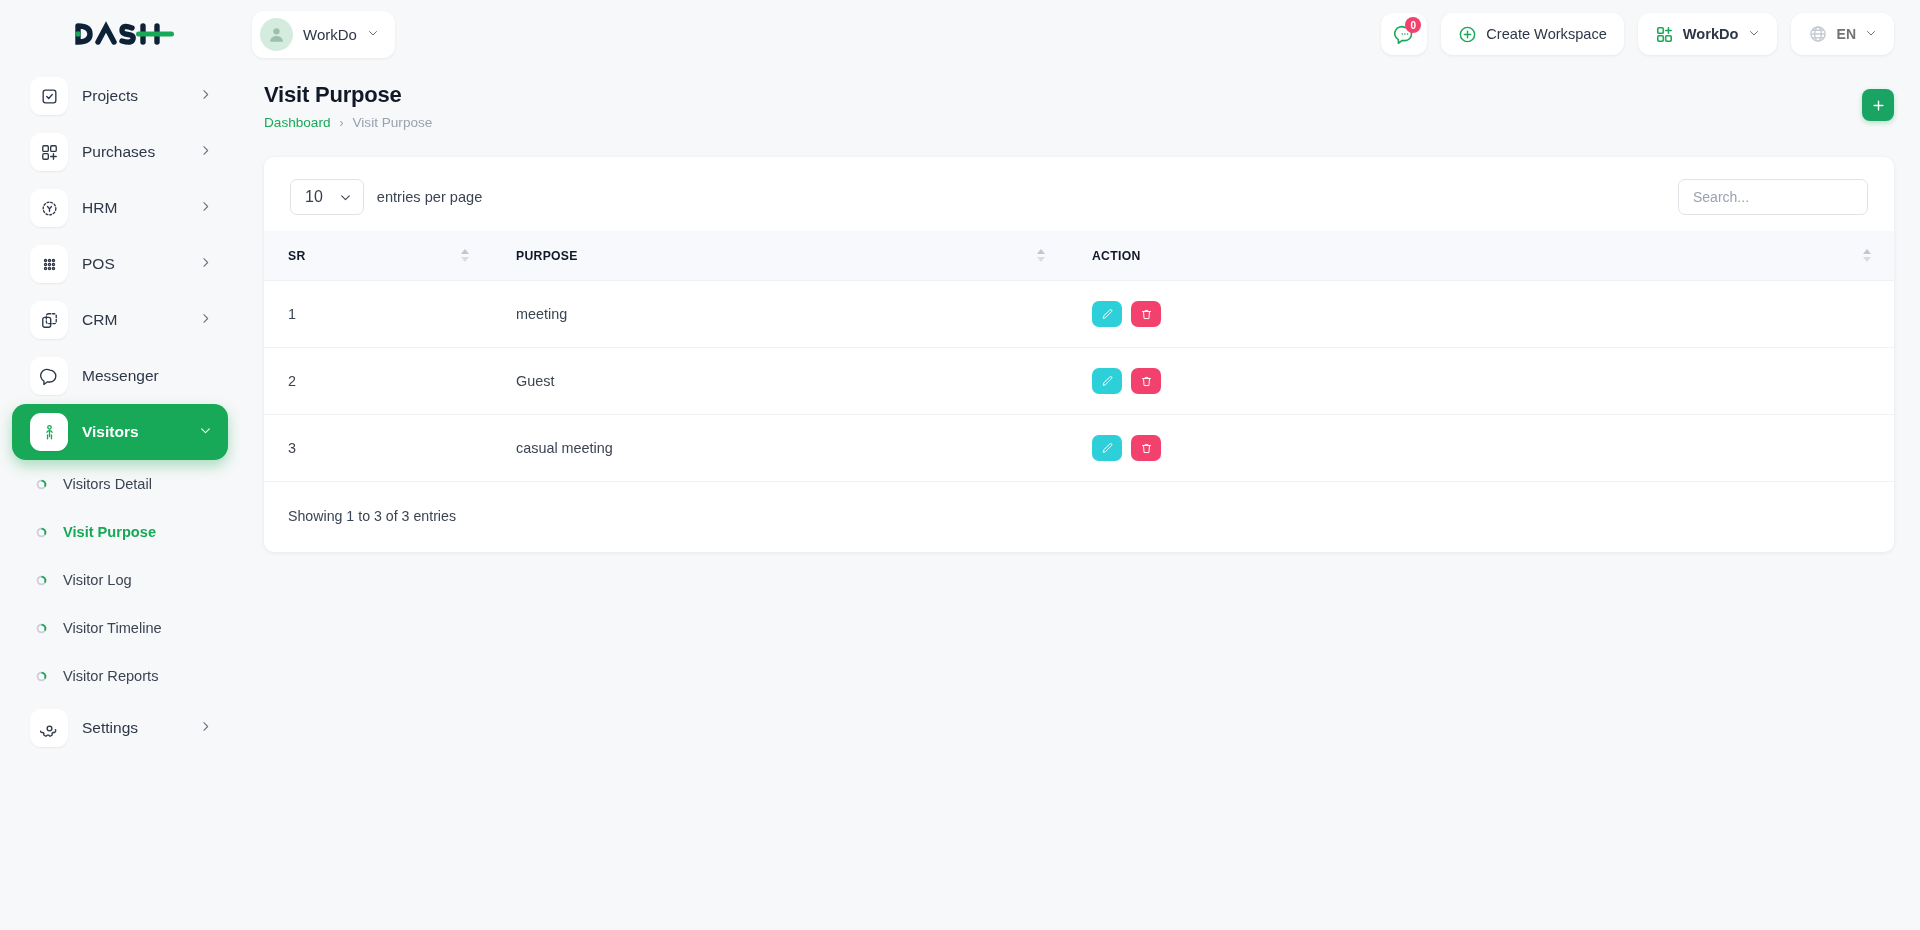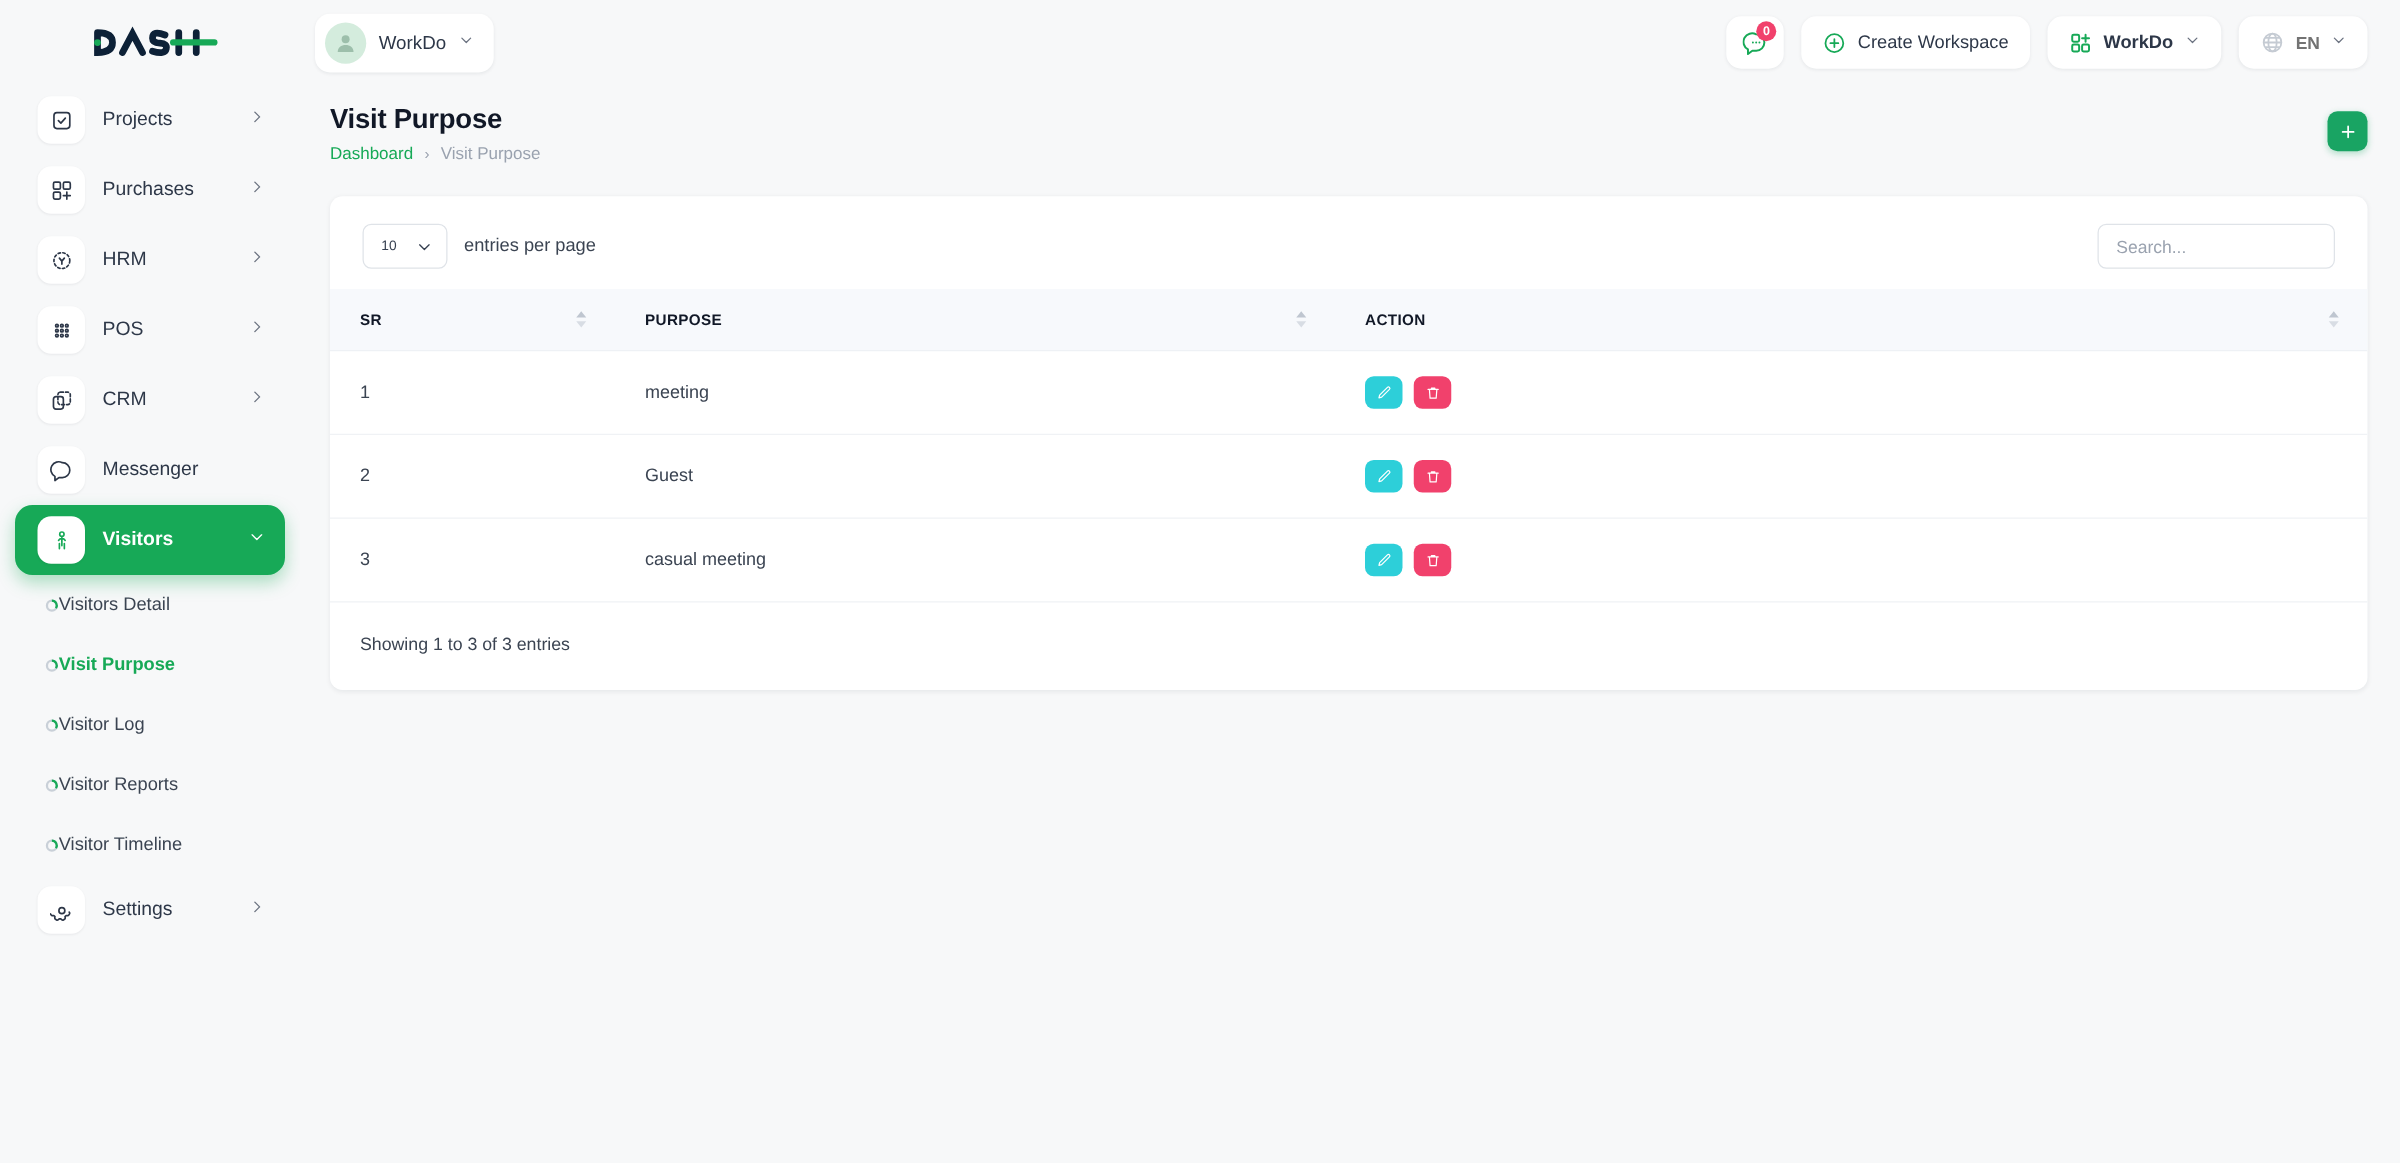--- a/index.html
+++ b/index.html
@@ -74,20 +74,21 @@
   }
   .nav-item.active .nav-label { color: #ffffff; font-weight: 700; }
   .nav-item.active .nav-icon svg { stroke: #17a957; }
   .nav-item.active .nav-chevron svg { stroke: #ffffff; }
 
   .sub-item {
     display: flex;
     align-items: center;
     height: 48px;
     padding-left: 36px;
+    gap: 16px;
     cursor: pointer;
   }
   .sub-bullet {
     width: 11px; height: 11px;
     flex: 0 0 11px;
     display:flex; align-items:center; justify-content:center;
   }
   .sub-bullet svg { width: 11px; height: 11px; }
   .sub-label { font-size: 14.6px; color: #3b4452; white-space: nowrap; }
   .sub-item.active .sub-label { color: #17a957; font-weight: 700; }
@@ -212,21 +213,21 @@
   .entries-wrap { display:flex; align-items:center; gap: 13px; }
   .select-box {
     display:flex; align-items:center; gap: 16px;
     border: 1px solid #dfe3e8;
     border-radius: 7px;
     height: 36px;
     padding: 0 11px 0 14px;
     cursor: pointer;
     background: #fff;
   }
-  .select-box .val { font-size: 11px; color: #374151; }
+  .select-box .val { font-size: 16px; color: #374151; }
   .select-box svg { width: 13px; height: 13px; stroke:#374151; fill:none; stroke-width:2; stroke-linecap:round; stroke-linejoin:round; }
   .entries-label { font-size: 14.6px; color: #3b4452; }
 
   .card-top-spacer { flex: 1 1 auto; }
   .search-input {
     width: 190px; height: 36px;
     border: 1px solid #dfe3e8;
     border-radius: 7px;
     padding: 0 14px;
     font-size: 14px;
@@ -439,30 +440,30 @@
           </span>
         <span class="sub-label">Visitor Log</span>
       </div>
       <div class="sub-item">
         <span class="sub-bullet">
             <svg viewBox="0 0 12 12">
               <circle cx="6" cy="6" r="4.3" fill="none" stroke="#c9d0d8" stroke-width="2"></circle>
               <path d="M6 1.7a4.3 4.3 0 0 1 3.6 6.6" fill="none" stroke="#17a957" stroke-width="2"></path>
             </svg>
           </span>
-        <span class="sub-label">Visitor Reports</span>
+        <span class="sub-label">Visitor Timeline</span>
       </div>
       <div class="sub-item">
         <span class="sub-bullet">
             <svg viewBox="0 0 12 12">
               <circle cx="6" cy="6" r="4.3" fill="none" stroke="#c9d0d8" stroke-width="2"></circle>
               <path d="M6 1.7a4.3 4.3 0 0 1 3.6 6.6" fill="none" stroke="#17a957" stroke-width="2"></path>
             </svg>
           </span>
-        <span class="sub-label">Visitor Timeline</span>
+        <span class="sub-label">Visitor Reports</span>
       </div>
 
 
       <div class="nav-item">
         <span class="nav-icon">
           <svg viewBox="0 0 24 24">
               <circle cx="12" cy="12" r="3"></circle>
               <path d="M19.4 13.5a1.6 1.6 0 0 1 .3 1.8l-.6 1a1.6 1.6 0 0 1-1.6.8l-1.2-.2-1.1 1.1.2 1.2a1.6 1.6 0 0 1-.8 1.6l-1 .6a1.6 1.6 0 0 1-1.8-.3l-.9-.8h-1.6l-.9.8a1.6 1.6 0 0 1-1.8.3l-1-.6a1.6 1.6 0 0 1-.8-1.6l.2-1.2-1.1-1.1-1.2.2a1.6 1.6 0 0 1-1.6-.8l-.6-1"></path>
             </svg>
         </span>

